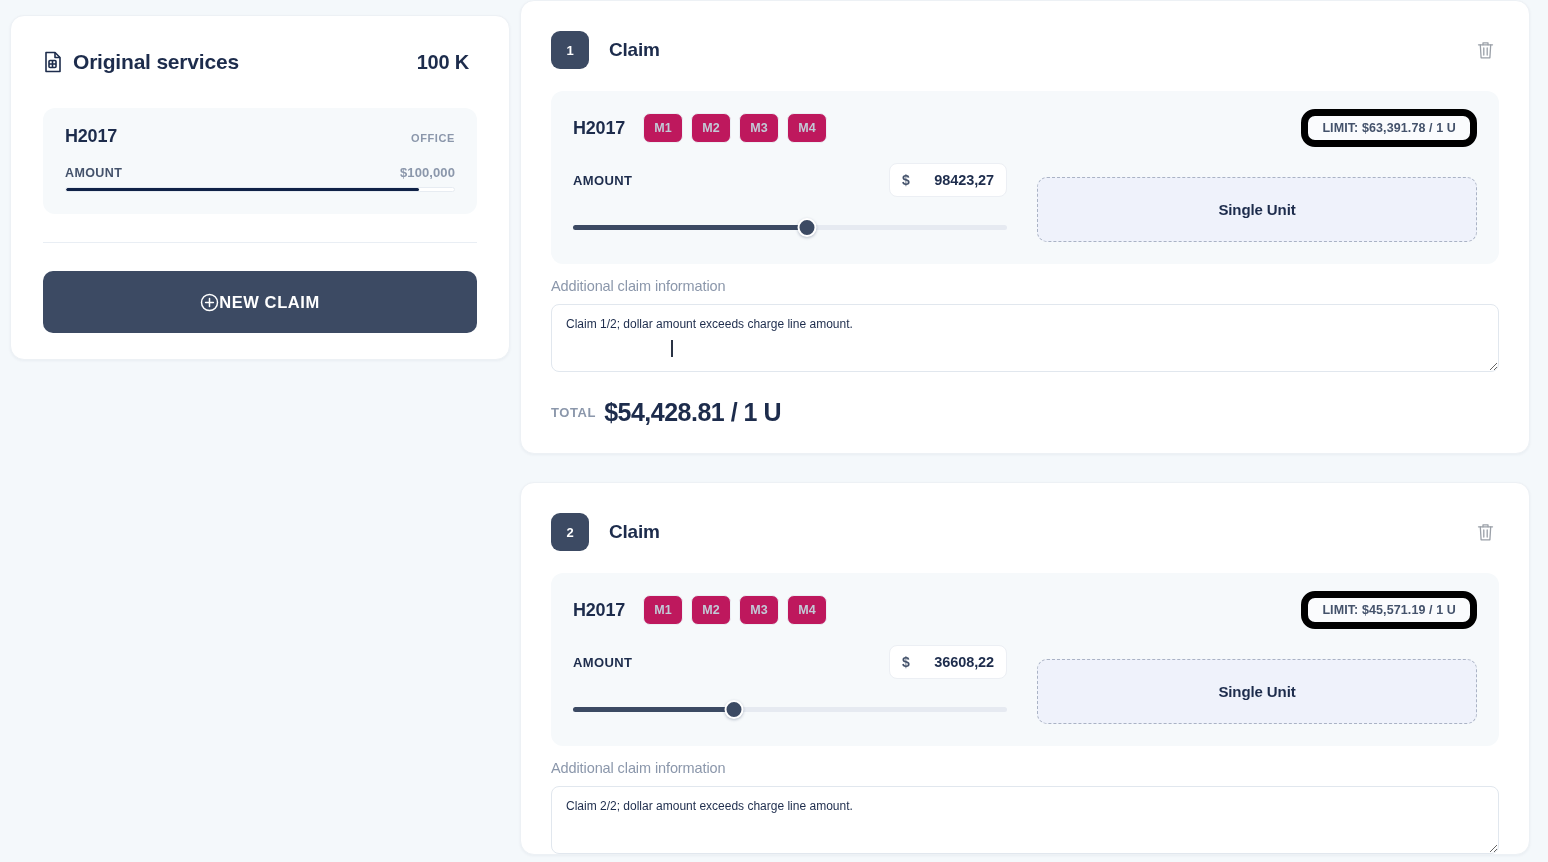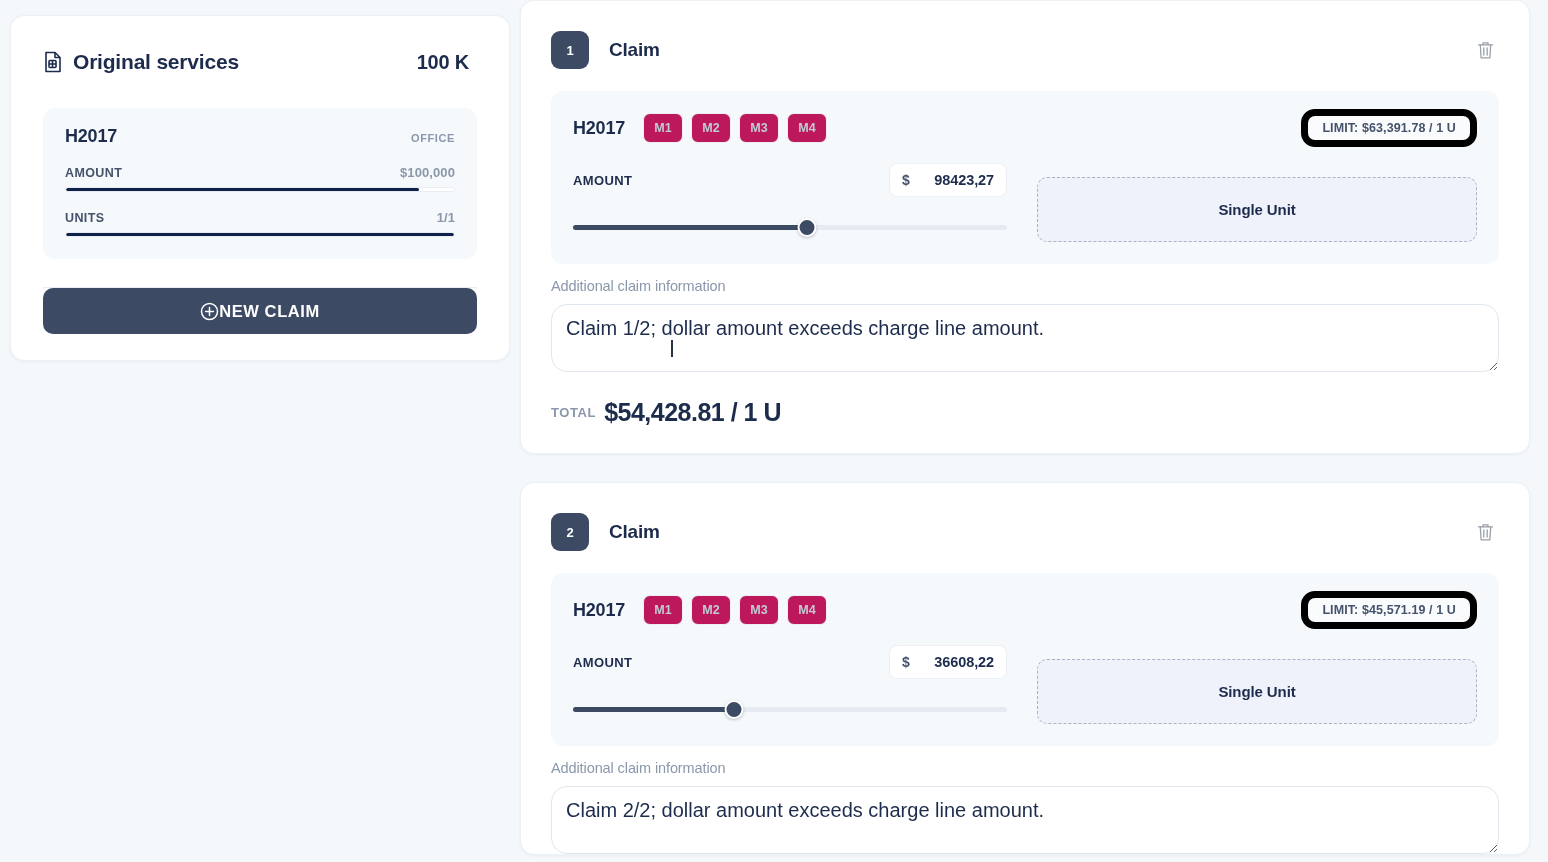--- a/index.html
+++ b/index.html
@@ -132,22 +132,23 @@
     border-radius: 4px;
   }
 
   .divider {
     height: 1px;
     background: #e9eef4;
     margin: 28px 0 0 0;
   }
 
   .new-claim-btn {
+    margin-top: 28px;
     width: 100%;
-    height: 46px;
+    height: 62px;
     border-radius: 10px;
     background: #3c4a63;
     color: #ffffff;
     border: none;
     font-family: "Liberation Sans", sans-serif;
     font-size: 16.5px;
     font-weight: 700;
     letter-spacing: 0.6px;
     display: flex;
     align-items: center;
@@ -377,26 +378,26 @@
     margin-top: 14px;
     font-size: 14.5px;
     color: #8b97ab;
     letter-spacing: -0.1px;
   }
 
   .addl-area {
     margin-top: 10px;
     width: 100%;
     height: 68px;
-    border-radius: 16px;
+    border-radius: 8px;
     border: 1px solid #e1e7ee;
     background: #ffffff;
     padding: 12px 14px;
     font-family: "Liberation Sans", sans-serif;
-    font-size: 20px;
+    font-size: 12px;
     color: #1d2c4c;
     resize: vertical;
     outline: none;
     display: block;
   }
 
   .total-row {
     display: flex;
     align-items: center;
     justify-content: flex-start;
@@ -460,29 +461,20 @@
         <div class="metric">
           <div class="metric-row">
             <span class="metric-label">AMOUNT</span>
             <span class="metric-value">$100,000</span>
           </div>
           <div class="bar-track">
             <div class="bar-fill" id="amount-bar" style="width: 91%;"></div>
           </div>
         </div>
 
-        <div class="metric">
-          <div class="metric-row">
-            <span class="metric-label">UNITS</span>
-            <span class="metric-value">1/1</span>
-          </div>
-          <div class="bar-track">
-            <div class="bar-fill" id="units-bar" style="width: 100%;"></div>
-          </div>
-        </div>
       </div>
 
       <div class="divider"></div>
 
       <button class="new-claim-btn">
         <span class="plus-icon">
           <svg viewBox="0 0 19 19" width="19" height="19" fill="none" stroke="#ffffff" stroke-width="1.5" stroke-linecap="round">
             <circle cx="9.5" cy="9.5" r="8"></circle>
             <path d="M9.5 5.6v7.8M5.6 9.5h7.8"></path>
           </svg>

